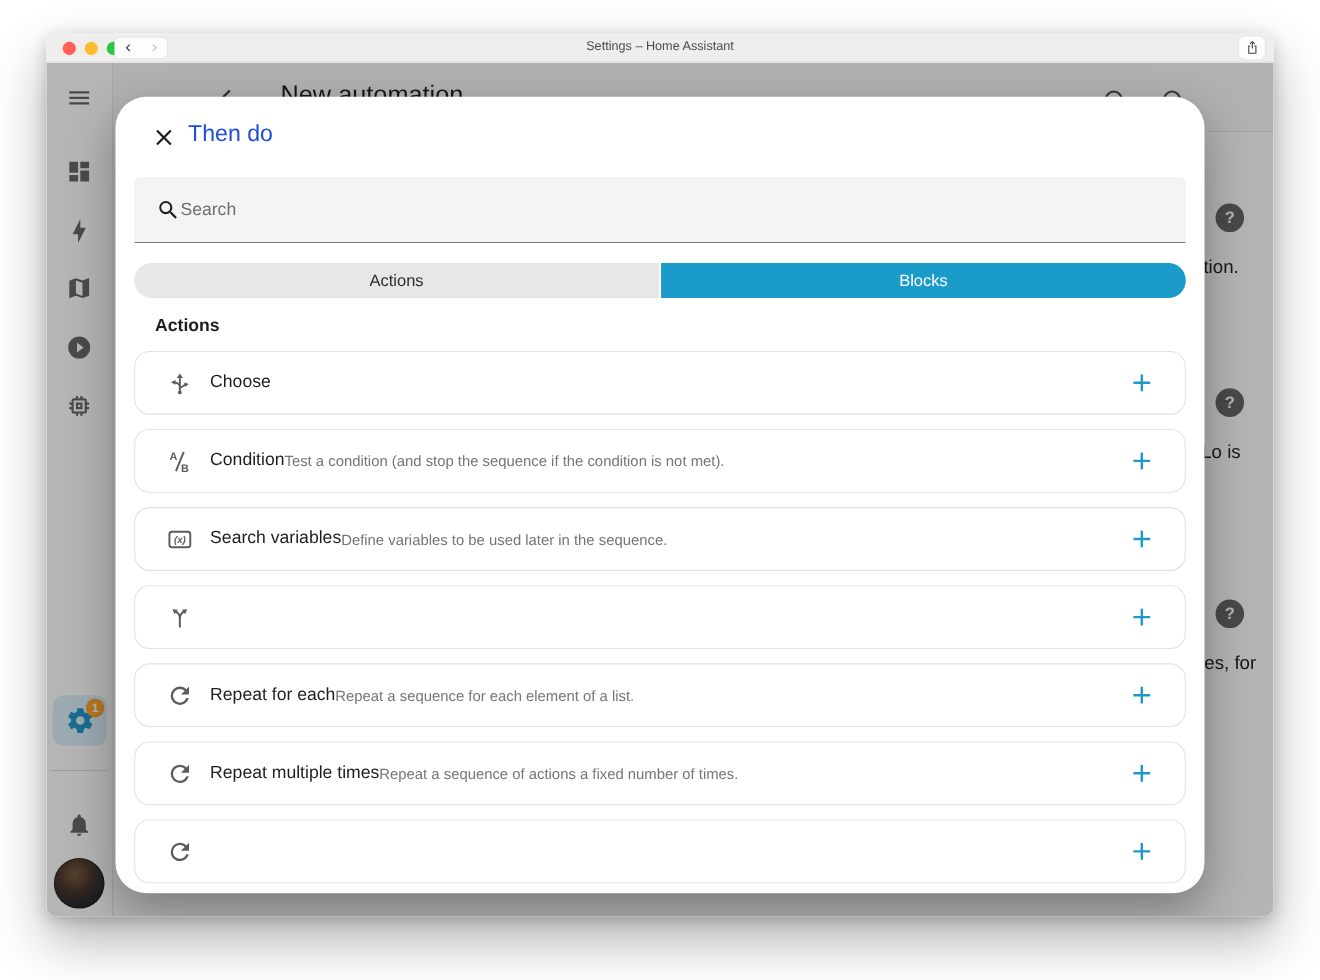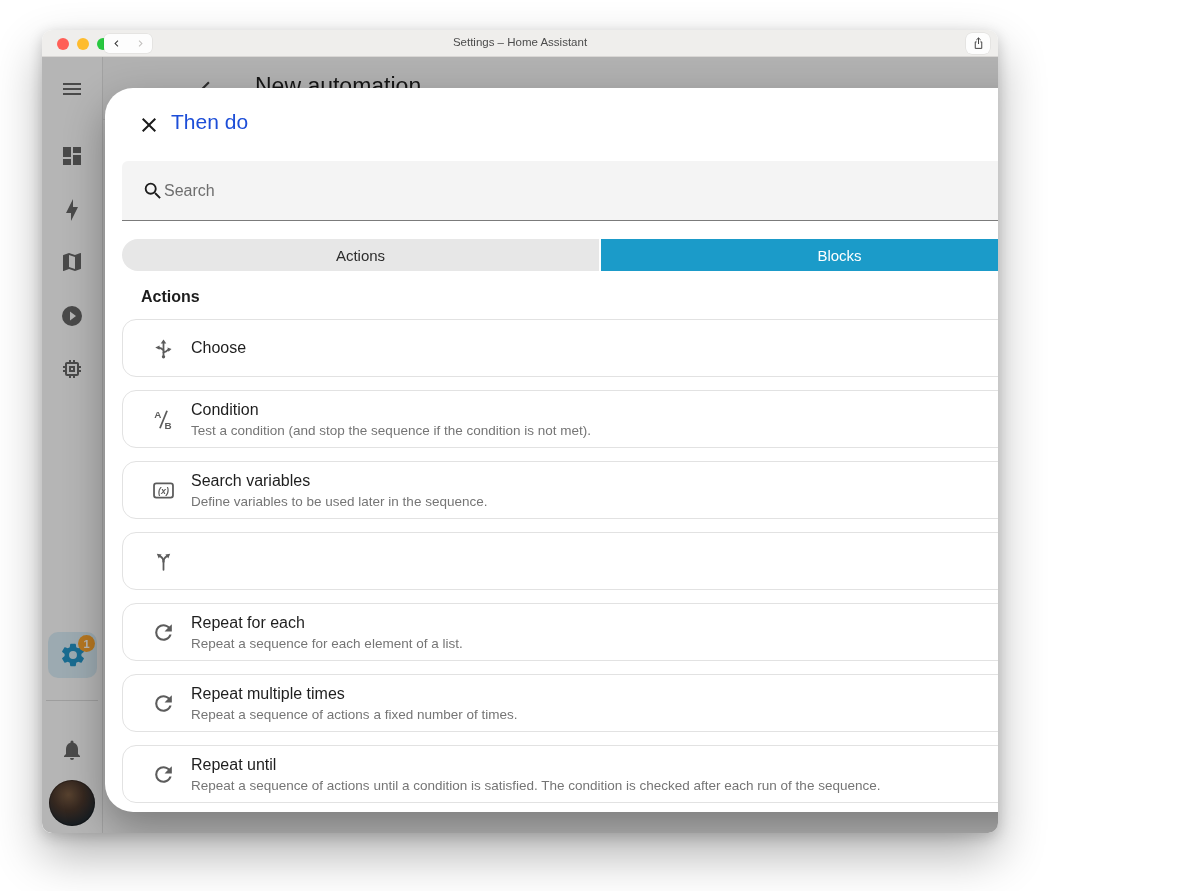--- a/index.html
+++ b/index.html
@@ -1,21 +1,21 @@
 <!DOCTYPE html>
 <html><head>
 <meta charset="utf-8">
 <style>
   * { margin:0; padding:0; box-sizing:border-box; }
   html,body { width:1200px; height:891px; background:#ffffff; overflow:hidden;
               font-family:"Liberation Sans", sans-serif; }
   .stage { position:relative; width:1200px; height:891px; background:#fff; }
 
   
-  .window { position:absolute; left:42px; top:30px; width:956px; height:803px;
+  .window { position:absolute; left:42px; top:30px; width:1116px; height:803px;
             background:#fff; border-radius:10px; overflow:hidden;
             box-shadow:0 22px 48px rgba(0,0,0,.30), 0 4px 14px rgba(0,0,0,.18); }
   .titlebar { position:relative; height:27px; background:#efeeec; border-bottom:1px solid #d9d7d5; }
   .traffic { position:absolute; left:15px; top:8px; display:flex; gap:8px; }
   .tl { width:12px; height:12px; border-radius:50%; }
   .tl.red{ background:#ff5f57; } .tl.yellow{ background:#febc2e; } .tl.green{ background:#28c840; }
   .navpill { position:absolute; left:62px; top:4px; width:48px; height:19px; background:#fdfdfd;
              border-radius:5px; display:flex; align-items:center; justify-content:space-around;
              box-shadow:0 0 0 .5px rgba(0,0,0,.08); }
   .navpill svg { width:13px; height:13px; }
@@ -78,21 +78,21 @@
   .tab.inactive { background:#e7e7e7; color:#2c2c2c; border-radius:16px 0 0 16px; }
   .tab.active { background:#1b9bc9; color:#fff; border-radius:0 16px 16px 0; }
 
   .section-label { position:absolute; left:36px; top:200px; font-size:16px; font-weight:700; color:#1d1d1d; }
 
   .cards { position:absolute; left:17px; top:231px; width:956px; }
   .card { height:58px; border:1px solid #e2e2e2; border-radius:14px; margin-bottom:13px;
           display:flex; align-items:center; padding-left:28px; background:#fff; cursor:pointer; }
   .card-icon { width:25px; height:25px; color:#5c5c5c; flex:none; margin-right:15px; }
   .card-icon svg { width:100%; height:100%; display:block; }
-  .card-text { display:flex; flex-direction:column; justify-content:center; }
+  .card-text { display:flex; flex-direction:row; justify-content:center; }
   .card-title { font-size:16px; font-weight:500; color:#1e1e1e; line-height:20px; }
   .card-desc { font-size:13.5px; color:#757575; line-height:17px; margin-top:2px; }
   .card-plus { margin-left:auto; margin-right:26px; width:26px; height:26px; color:#1e98c9; cursor:pointer; flex:none; }
   .card-plus svg { width:100%; height:100%; display:block; }
 </style>
 </head>
 <body>
 
 <div class="stage">
   <div class="window">
@@ -351,24 +351,20 @@
               </svg>
           </span>
         </div>
 
         <div class="card">
           <span class="card-icon">
             <svg viewBox="0 0 24 24">
                 <path fill="currentColor" d="M17.65,6.35C16.2,4.9 14.21,4 12,4A8,8 0 0,0 4,12A8,8 0 0,0 12,20C15.73,20 18.84,17.45 19.73,14H17.65C16.83,16.33 14.61,18 12,18A6,6 0 0,1 6,12A6,6 0 0,1 12,6C13.66,6 15.14,6.69 16.22,7.78L13,11H20V4L17.65,6.35Z"></path>
               </svg>
           </span>
-          <div class="card-text">
-            <div class="card-title">Repeat until</div>
-            <div class="card-desc">Repeat a sequence of actions until a condition is satisfied. The condition is checked after each run of the sequence.</div>
-          </div>
           <span class="card-plus">
             <svg viewBox="0 0 24 24">
                 <path fill="currentColor" d="M19,13H13V19H11V13H5V11H11V5H13V11H19V13Z"></path>
               </svg>
           </span>
         </div>
 
       </div>
     </div>
 

